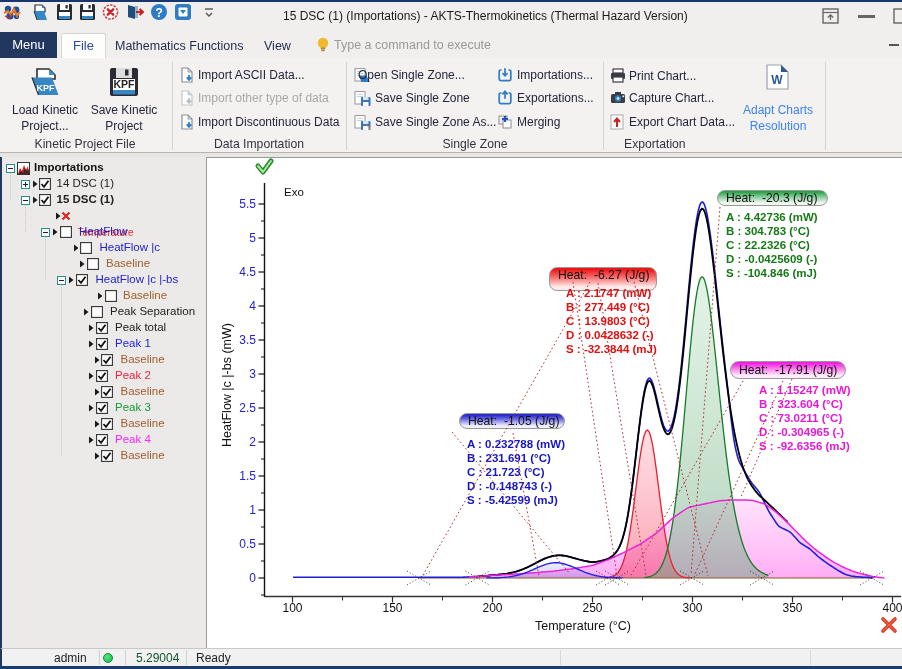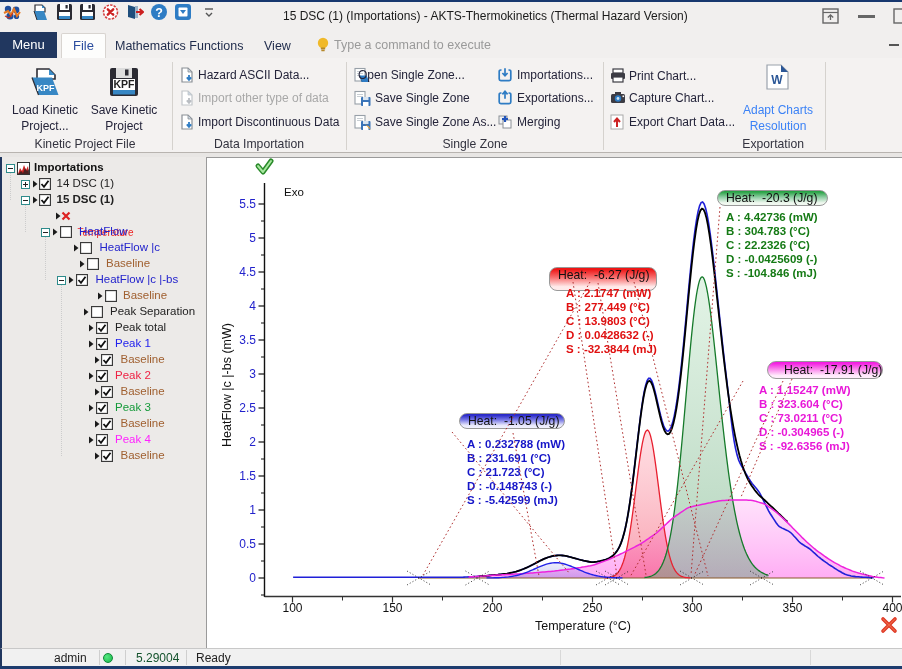--- a/index.html
+++ b/index.html
@@ -83,21 +83,21 @@
 <div class="abs" style="left:889px;top:44px;width:10px;height:2px;background:#555"></div>
 <div class="abs" style="left:0;top:58px;width:902px;height:95px;background:#f4f2f1;border-bottom:1px solid #b8b4b0"></div>
 <div class="abs" style="left:0;top:153px;width:902px;height:4px;background:#e8e6e4"></div>
 <div class="abs" style="left:172px;top:62px;width:1px;height:88px;background:#d5d2ce"></div>
 <div class="abs" style="left:346px;top:62px;width:1px;height:88px;background:#d5d2ce"></div>
 <div class="abs" style="left:603px;top:62px;width:1px;height:88px;background:#d5d2ce"></div>
 <div class="abs" style="left:825px;top:62px;width:1px;height:88px;background:#d5d2ce"></div>
 <div class="abs" style="left:-5px;top:137px;width:180px;text-align:center;font-size:12.2px;color:#33333f">Kinetic Project File</div>
 <div class="abs" style="left:169px;top:137px;width:180px;text-align:center;font-size:12.2px;color:#33333f">Data Importation</div>
 <div class="abs" style="left:385px;top:137px;width:180px;text-align:center;font-size:12.2px;color:#33333f">Single Zone</div>
-<div class="abs" style="left:624px;top:137px;width:180px;text-align:right;font-size:12.2px;color:#33333f">Exportation</div>
+<div class="abs" style="left:624px;top:137px;width:180px;text-align:left;font-size:12.2px;color:#33333f">Exportation</div>
 <svg class="abs" style="left:29px;top:66px" width="32" height="32" viewBox="0 0 32 32">
 <path d="M8 3 L20 3 L26 9 L26 13 L8 13 Z" fill="#fff" stroke="#2c2c34" stroke-width="1.6"></path>
 <path d="M20 3 L20 9 L26 9 Z" fill="#3d8ec9"></path>
 <path d="M3 11.5 L23 11.5 L29.5 29 L9.5 29 Z" fill="#3787c4"></path>
 <path d="M3 11.5 L9.5 29" stroke="#2c2c34" stroke-width="1.2" fill="none"></path>
 <text x="16.5" y="24.5" text-anchor="middle" font-size="9" font-weight="bold" fill="#fff" font-family="Liberation Sans">KPF</text>
   </svg>
 <div class="abs" style="left:0px;top:103px;width:90px;text-align:center;font-size:12px;color:#24243a;line-height:15.5px">Load Kinetic<br>Project...</div>
 <svg class="abs" style="left:108px;top:66px" width="32" height="32" viewBox="0 0 32 32">
 <rect x="2" y="2" width="28" height="28" rx="2" fill="#2b2b33"></rect>
@@ -106,21 +106,21 @@
 <rect x="5" y="13" width="22" height="11" fill="#fff"></rect>
 <rect x="5" y="24" width="22" height="4.5" fill="#3787c4"></rect>
 <text x="16" y="22" text-anchor="middle" font-size="10.5" font-weight="bold" fill="#222" font-family="Liberation Sans">KPF</text>
   </svg>
 <div class="abs" style="left:79px;top:103px;width:90px;text-align:center;font-size:12px;color:#24243a;line-height:15.5px">Save Kinetic<br>Project</div>
 <svg class="abs" style="left:180px;top:67px" width="14" height="16" viewBox="0 0 14 16">
 <path d="M2 1 L8 1 L12 5 L12 15 L2 15 Z" fill="#fff" stroke="#8a8f96" stroke-width="1.2"></path>
 <path d="M8 1 L8 5 L12 5 Z" fill="#c8d4e0" stroke="#8a8f96" stroke-width="0.8"></path>
 <path d="M9 8 L9 12.2 M6.8 10.4 L9 12.8 L11.2 10.4" stroke="#2e7cc4" stroke-width="1.8" fill="none"></path>
   </svg>
-<div class="abs" style="left:198px;top:68px;font-size:12px;color:#24243a">Hazard ASCII Data...</div>
+<div class="abs" style="left:198px;top:68px;font-size:12px;color:#24243a">Import ASCII Data...</div>
 <svg class="abs" style="left:180px;top:90px" width="14" height="16" viewBox="0 0 14 16">
 <path d="M2 1 L8 1 L12 5 L12 15 L2 15 Z" fill="#fff" stroke="#c2c6ca" stroke-width="1.2"></path>
 <path d="M8 1 L8 5 L12 5 Z" fill="#c8d4e0" stroke="#c2c6ca" stroke-width="0.8"></path>
 <path d="M9 8 L9 12.2 M6.8 10.4 L9 12.8 L11.2 10.4" stroke="#b9bdc2" stroke-width="1.8" fill="none"></path>
   </svg>
 <div class="abs" style="left:198px;top:91px;font-size:12px;color:#a8a8a8">Import other type of data</div>
 <svg class="abs" style="left:180px;top:114px" width="14" height="16" viewBox="0 0 14 16">
 <path d="M2 1 L8 1 L12 5 L12 15 L2 15 Z" fill="#fff" stroke="#8a8f96" stroke-width="1.2"></path>
 <path d="M8 1 L8 5 L12 5 Z" fill="#c8d4e0" stroke="#8a8f96" stroke-width="0.8"></path>
 <path d="M9 8 L9 12.2 M6.8 10.4 L9 12.8 L11.2 10.4" stroke="#2e7cc4" stroke-width="1.8" fill="none"></path>
@@ -360,21 +360,21 @@
   </svg>
 <svg class="abs" style="left:101px;top:450px" width="12" height="12" viewBox="0 0 12 12">
     <rect x="0.5" y="0.5" width="11" height="11" fill="#fff" stroke="#3a3a3a" stroke-width="1.3"></rect>
     <path d="M2.5 6 L5 8.8 L9.5 2.8" fill="none" stroke="#111" stroke-width="1.8"></path>
   </svg>
 <div class="abs" style="left:120.5px;top:449px;font-size:11.5px;font-weight:normal;color:#a06030;white-space:nowrap">Baseline</div>
 <div class="abs" style="left:549px;top:267px;width:108px;height:24px;border-radius:8.0px;background:linear-gradient(180deg,#ee1515 6%,#f87474 45%,#ffeaea 85%);border:1px solid #999;font-size:12.2px;color:#111;line-height:15px;padding-left:8px;white-space:nowrap">Heat:&nbsp; -6.27 (J/g)</div>
 <div class="abs" style="left:566px;top:286px;font-size:11.5px;font-weight:bold;color:#e01010;line-height:14px;white-space:nowrap">A : 2.1747 (mW)<br>B : 277.449 (°C)<br>C : 13.9803 (°C)<br>D : 0.0428632 (-)<br>S : -32.3844 (mJ)</div>
 <div class="abs" style="left:717px;top:190px;width:111px;height:16px;border-radius:8.0px;background:linear-gradient(180deg,#27a244 6%,#90cea4 45%,#f0f8f0 85%);border:1px solid #999;font-size:12.2px;color:#111;line-height:15px;padding-left:8px;white-space:nowrap">Heat:&nbsp; -20.3 (J/g)</div>
 <div class="abs" style="left:726px;top:209.5px;font-size:11.5px;font-weight:bold;color:#157a15;line-height:14px;white-space:nowrap">A : 4.42736 (mW)<br>B : 304.783 (°C)<br>C : 22.2326 (°C)<br>D : -0.0425609 (-)<br>S : -104.846 (mJ)</div>
-<div class="abs" style="left:767px;top:360.5px;width:116px;height:18px;border-radius:9.0px;background:linear-gradient(180deg,#f31ce2 6%,#fa86ec 45%,#ffecfb 85%);border:1px solid #999;font-size:12.2px;color:#111;line-height:17px;padding-left:16px;white-space:nowrap">Heat:&nbsp; -17.91 (J/g)</div>
+<div class="abs" style="left:730px;top:360.5px;width:116px;height:18px;border-radius:9.0px;background:linear-gradient(180deg,#f31ce2 6%,#fa86ec 45%,#ffecfb 85%);border:1px solid #999;font-size:12.2px;color:#111;line-height:17px;padding-left:8px;white-space:nowrap">Heat:&nbsp; -17.91 (J/g)</div>
 <div class="abs" style="left:759px;top:383px;font-size:11.5px;font-weight:bold;color:#e818d8;line-height:14px;white-space:nowrap">A : 1.15247 (mW)<br>B : 323.604 (°C)<br>C : 73.0211 (°C)<br>D : -0.304965 (-)<br>S : -92.6356 (mJ)</div>
 <div class="abs" style="left:459px;top:413px;width:106px;height:16px;border-radius:8.0px;background:linear-gradient(180deg,#2a2ac8 8%,#7474e4 40%,#e8e8fb 80%,#f2f2ff 100%);border:1px solid #999;font-size:12.2px;color:#111;line-height:15px;padding-left:8px;white-space:nowrap">Heat:&nbsp; -1.05 (J/g)</div>
 <div class="abs" style="left:467px;top:437px;font-size:11.5px;font-weight:bold;color:#1616c8;line-height:14px;white-space:nowrap">A : 0.232788 (mW)<br>B : 231.691 (°C)<br>C : 21.723 (°C)<br>D : -0.148743 (-)<br>S : -5.42599 (mJ)</div>
 <svg width="902" height="669" viewBox="0 0 902 669" style="position:absolute;left:0;top:0">
 <defs>
 <linearGradient id="g1" x1="0" y1="0" x2="0" y2="1">
  <stop offset="0" stop-color="#9090e8" stop-opacity="0.16"></stop>
         <stop offset="1" stop-color="#7070d8" stop-opacity="0.34"></stop>
 </linearGradient>
 <linearGradient id="g2" x1="0" y1="0" x2="0" y2="1">

